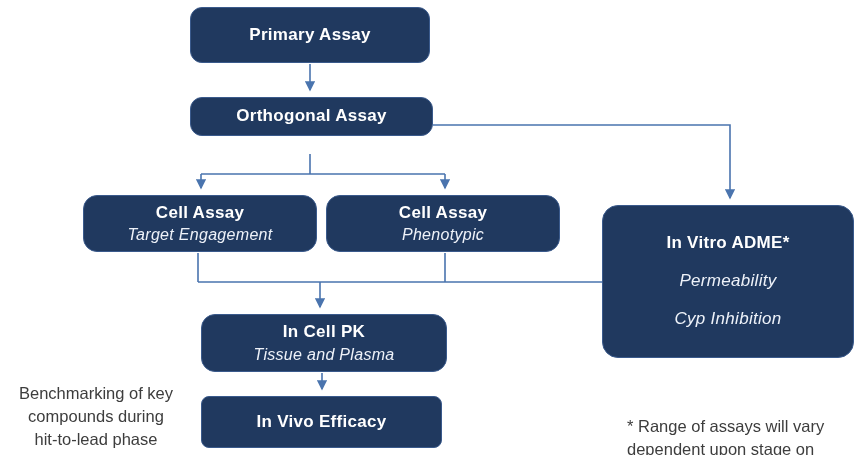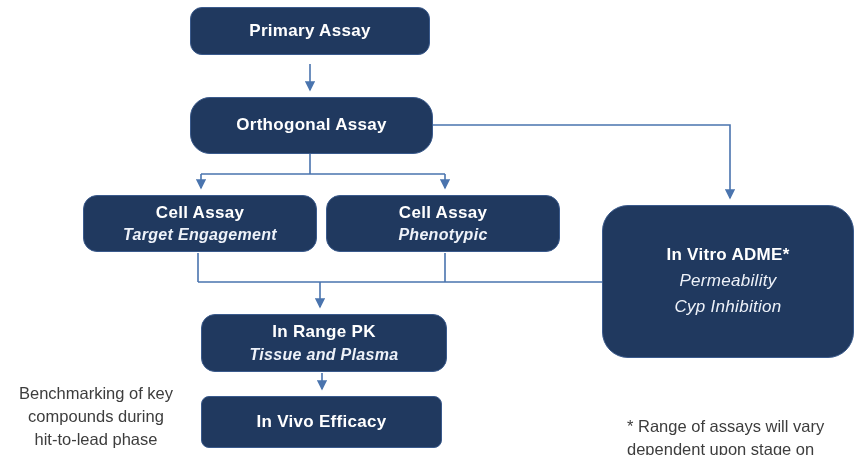--- a/index.html
+++ b/index.html
@@ -25,30 +25,30 @@
   .node{
     position:absolute;
     background:var(--node-fill);
     border:1px solid var(--node-edge);
     color:var(--node-text);
     display:flex;flex-direction:column;justify-content:center;align-items:center;
     text-align:center;
     line-height:1.32;
   }
   .node .title{font-weight:700;font-size:17px;letter-spacing:.3px;}
-  .node .subtitle{font-style:italic;font-weight:700;font-size:16px;color:var(--node-subtext);letter-spacing:.3px;}
+  .node .subtitle{font-style:italic;font-weight:400;font-size:16px;color:var(--node-subtext);letter-spacing:.3px;}
   .node .adme-item{font-style:italic;font-weight:400;font-size:17px;color:var(--node-subtext);letter-spacing:.3px;line-height:1.5;}
 
-  #node-primary   {left:190px;top:7px;  width:240px;height:48px;border-radius:12px;}
-  #node-orthogonal{left:190px;top:97px; width:243px;height:57px;border-radius:20px;}
+  #node-primary   {left:190px;top:7px;  width:240px;height:56px;border-radius:12px;}
+  #node-orthogonal{left:190px;top:97px; width:243px;height:39px;border-radius:12px;}
   #node-cell-te   {left:83px; top:195px;width:234px;height:57px;border-radius:14px;}
   #node-cell-ph   {left:326px;top:195px;width:234px;height:57px;border-radius:14px;}
   #node-invivo-pk {left:201px;top:314px;width:246px;height:58px;border-radius:14px;}
   #node-invivo-eff{left:201px;top:396px;width:241px;height:52px;border-radius:8px;}
-  #node-adme      {left:602px;top:205px;width:252px;height:153px;border-radius:26px;}
+  #node-adme      {left:602px;top:205px;width:252px;height:153px;border-radius:16px;gap:12px;}
   #node-adme .title{margin-bottom:2px;}
 
   .annotation{
     position:absolute;
     color:var(--annotation);
     font-size:16.5px;
     line-height:1.38;
     margin-top:40px;
   }
   #annotation-benchmarking{left:2px;top:342px;width:188px;text-align:center;}
@@ -87,21 +87,21 @@
     <div class="title">Cell Assay</div>
     <div class="subtitle">Target Engagement</div>
   </div>
 
   <div class="node" id="node-cell-ph">
     <div class="title">Cell Assay</div>
     <div class="subtitle">Phenotypic</div>
   </div>
 
   <div class="node" id="node-invivo-pk">
-    <div class="title">In Range PK</div>
+    <div class="title">In Cell PK</div>
     <div class="subtitle">Tissue and Plasma</div>
   </div>
 
   <div class="node" id="node-invivo-eff">
     <div class="title">In Vivo Efficacy</div>
   </div>
 
   <div class="node" id="node-adme">
     <div class="title">In Vitro ADME*</div>
     <div class="adme-item">Permeability</div>

